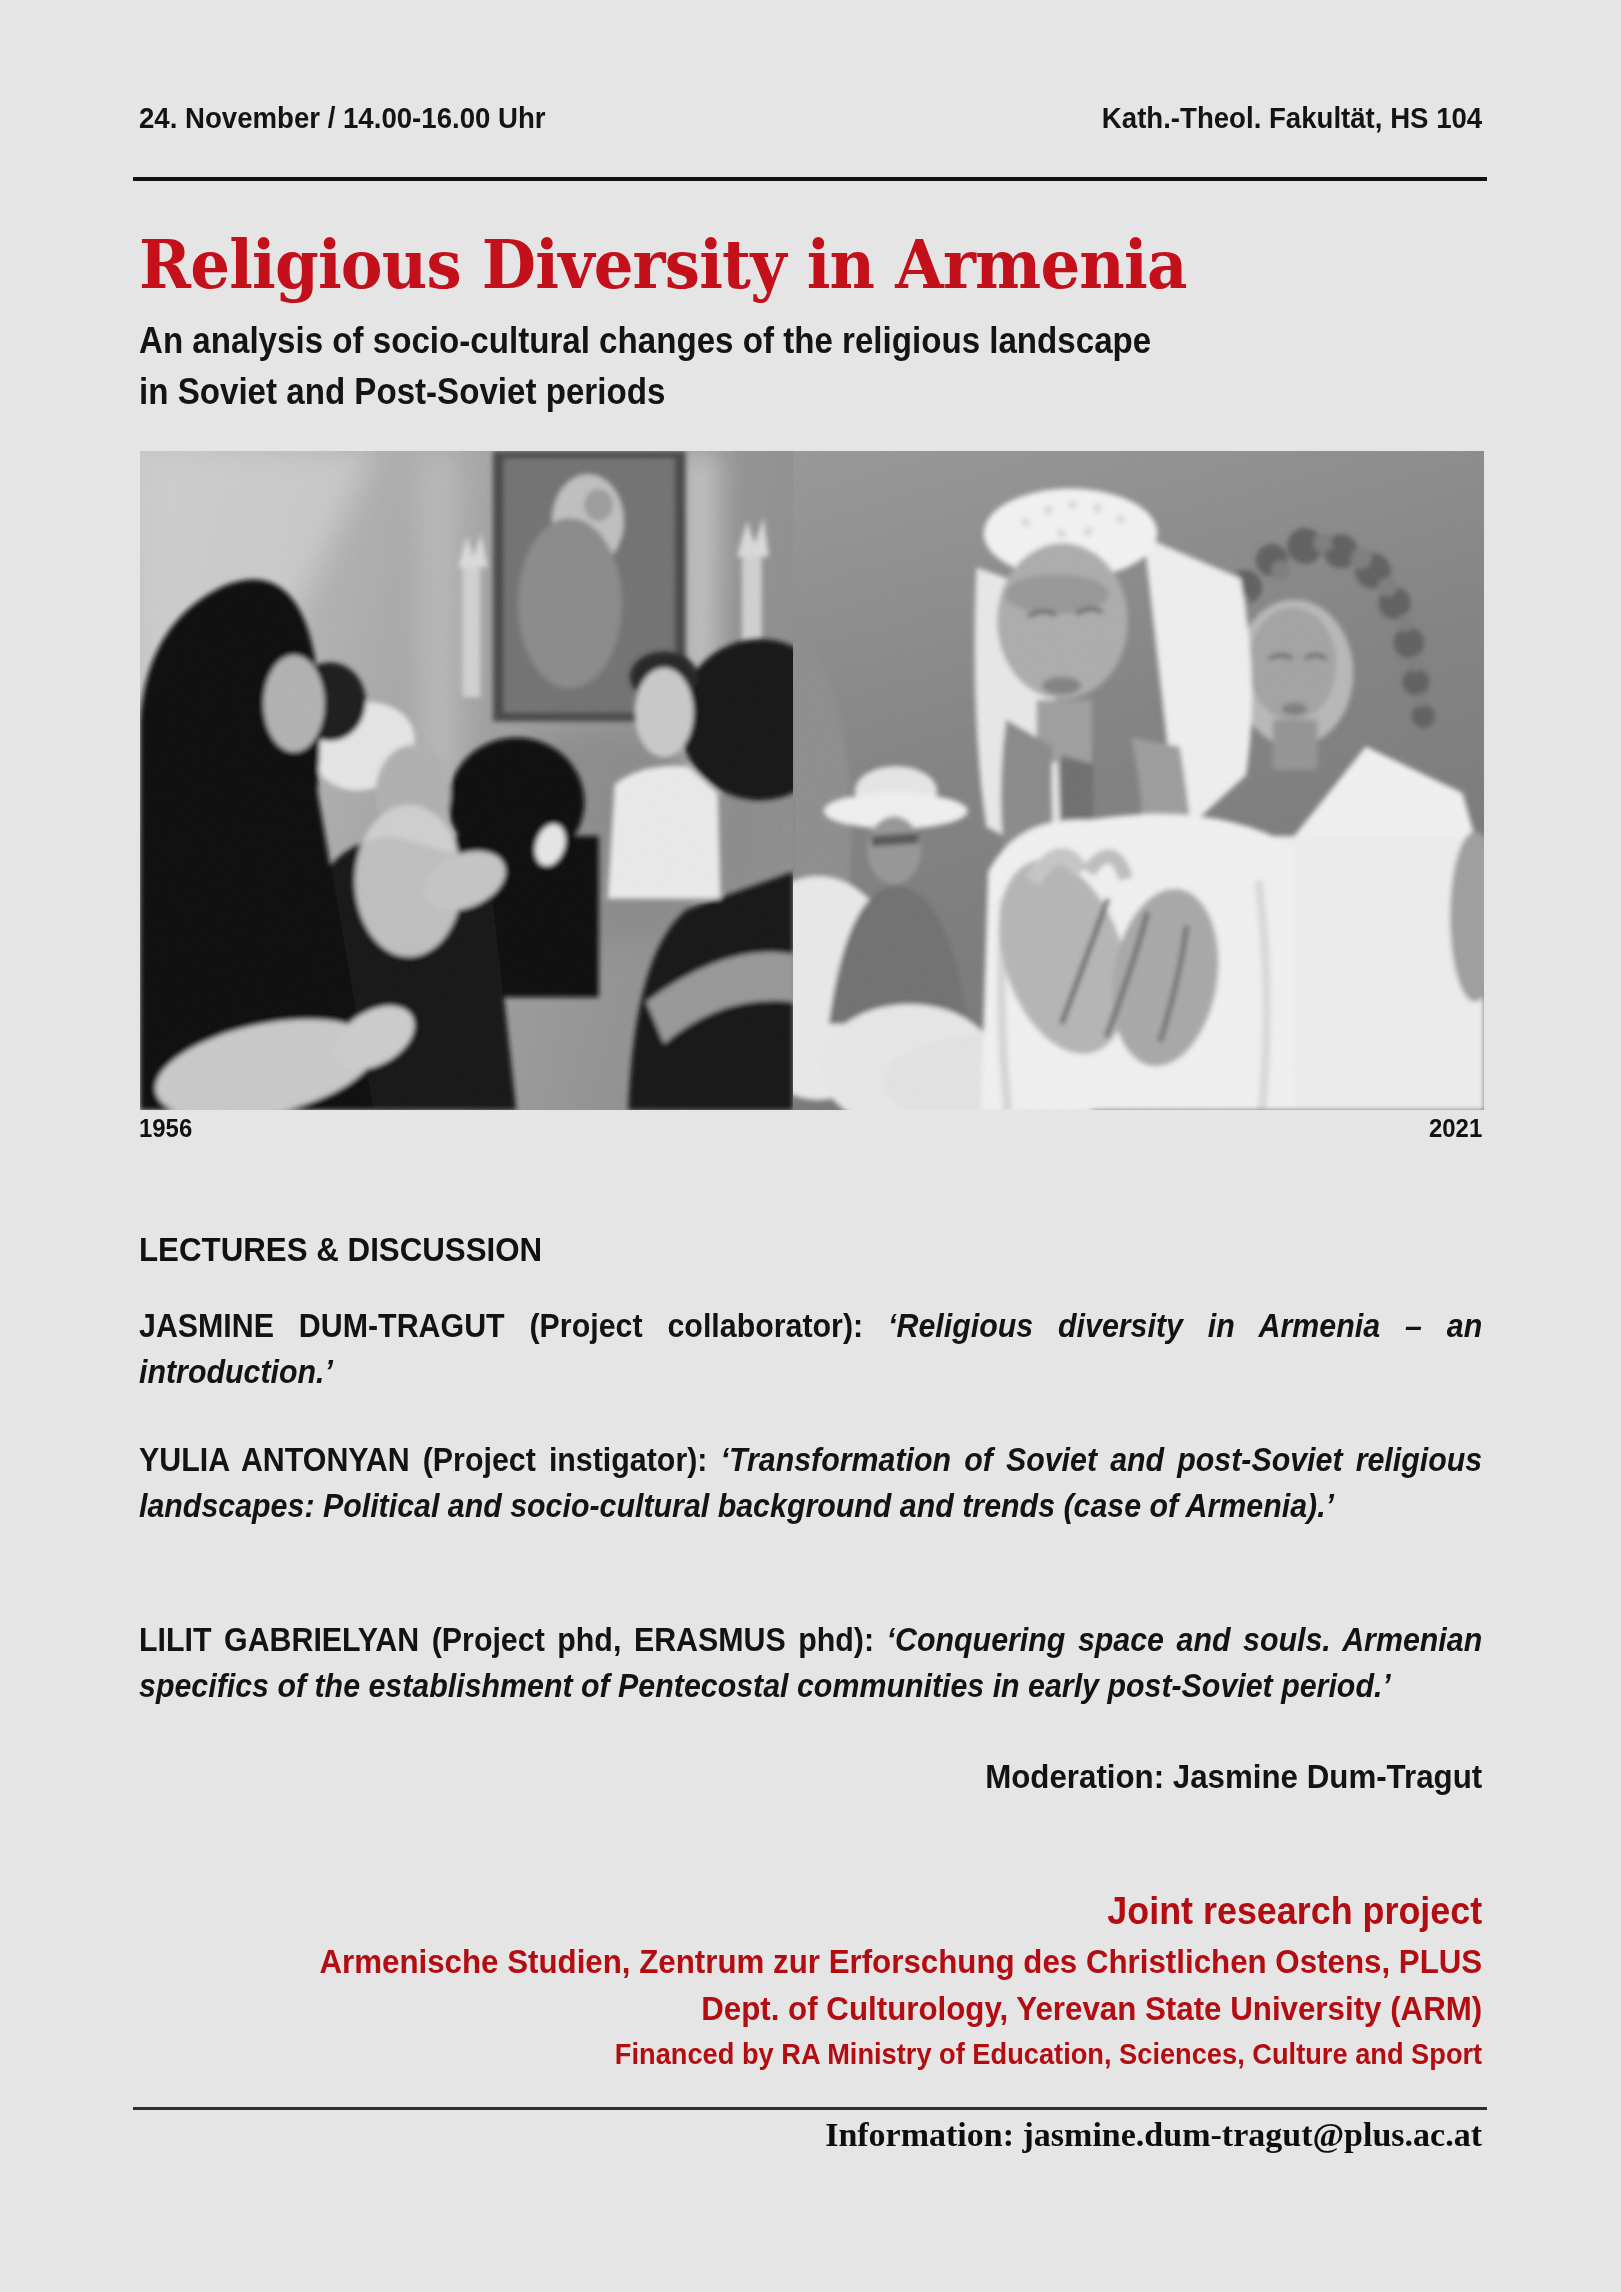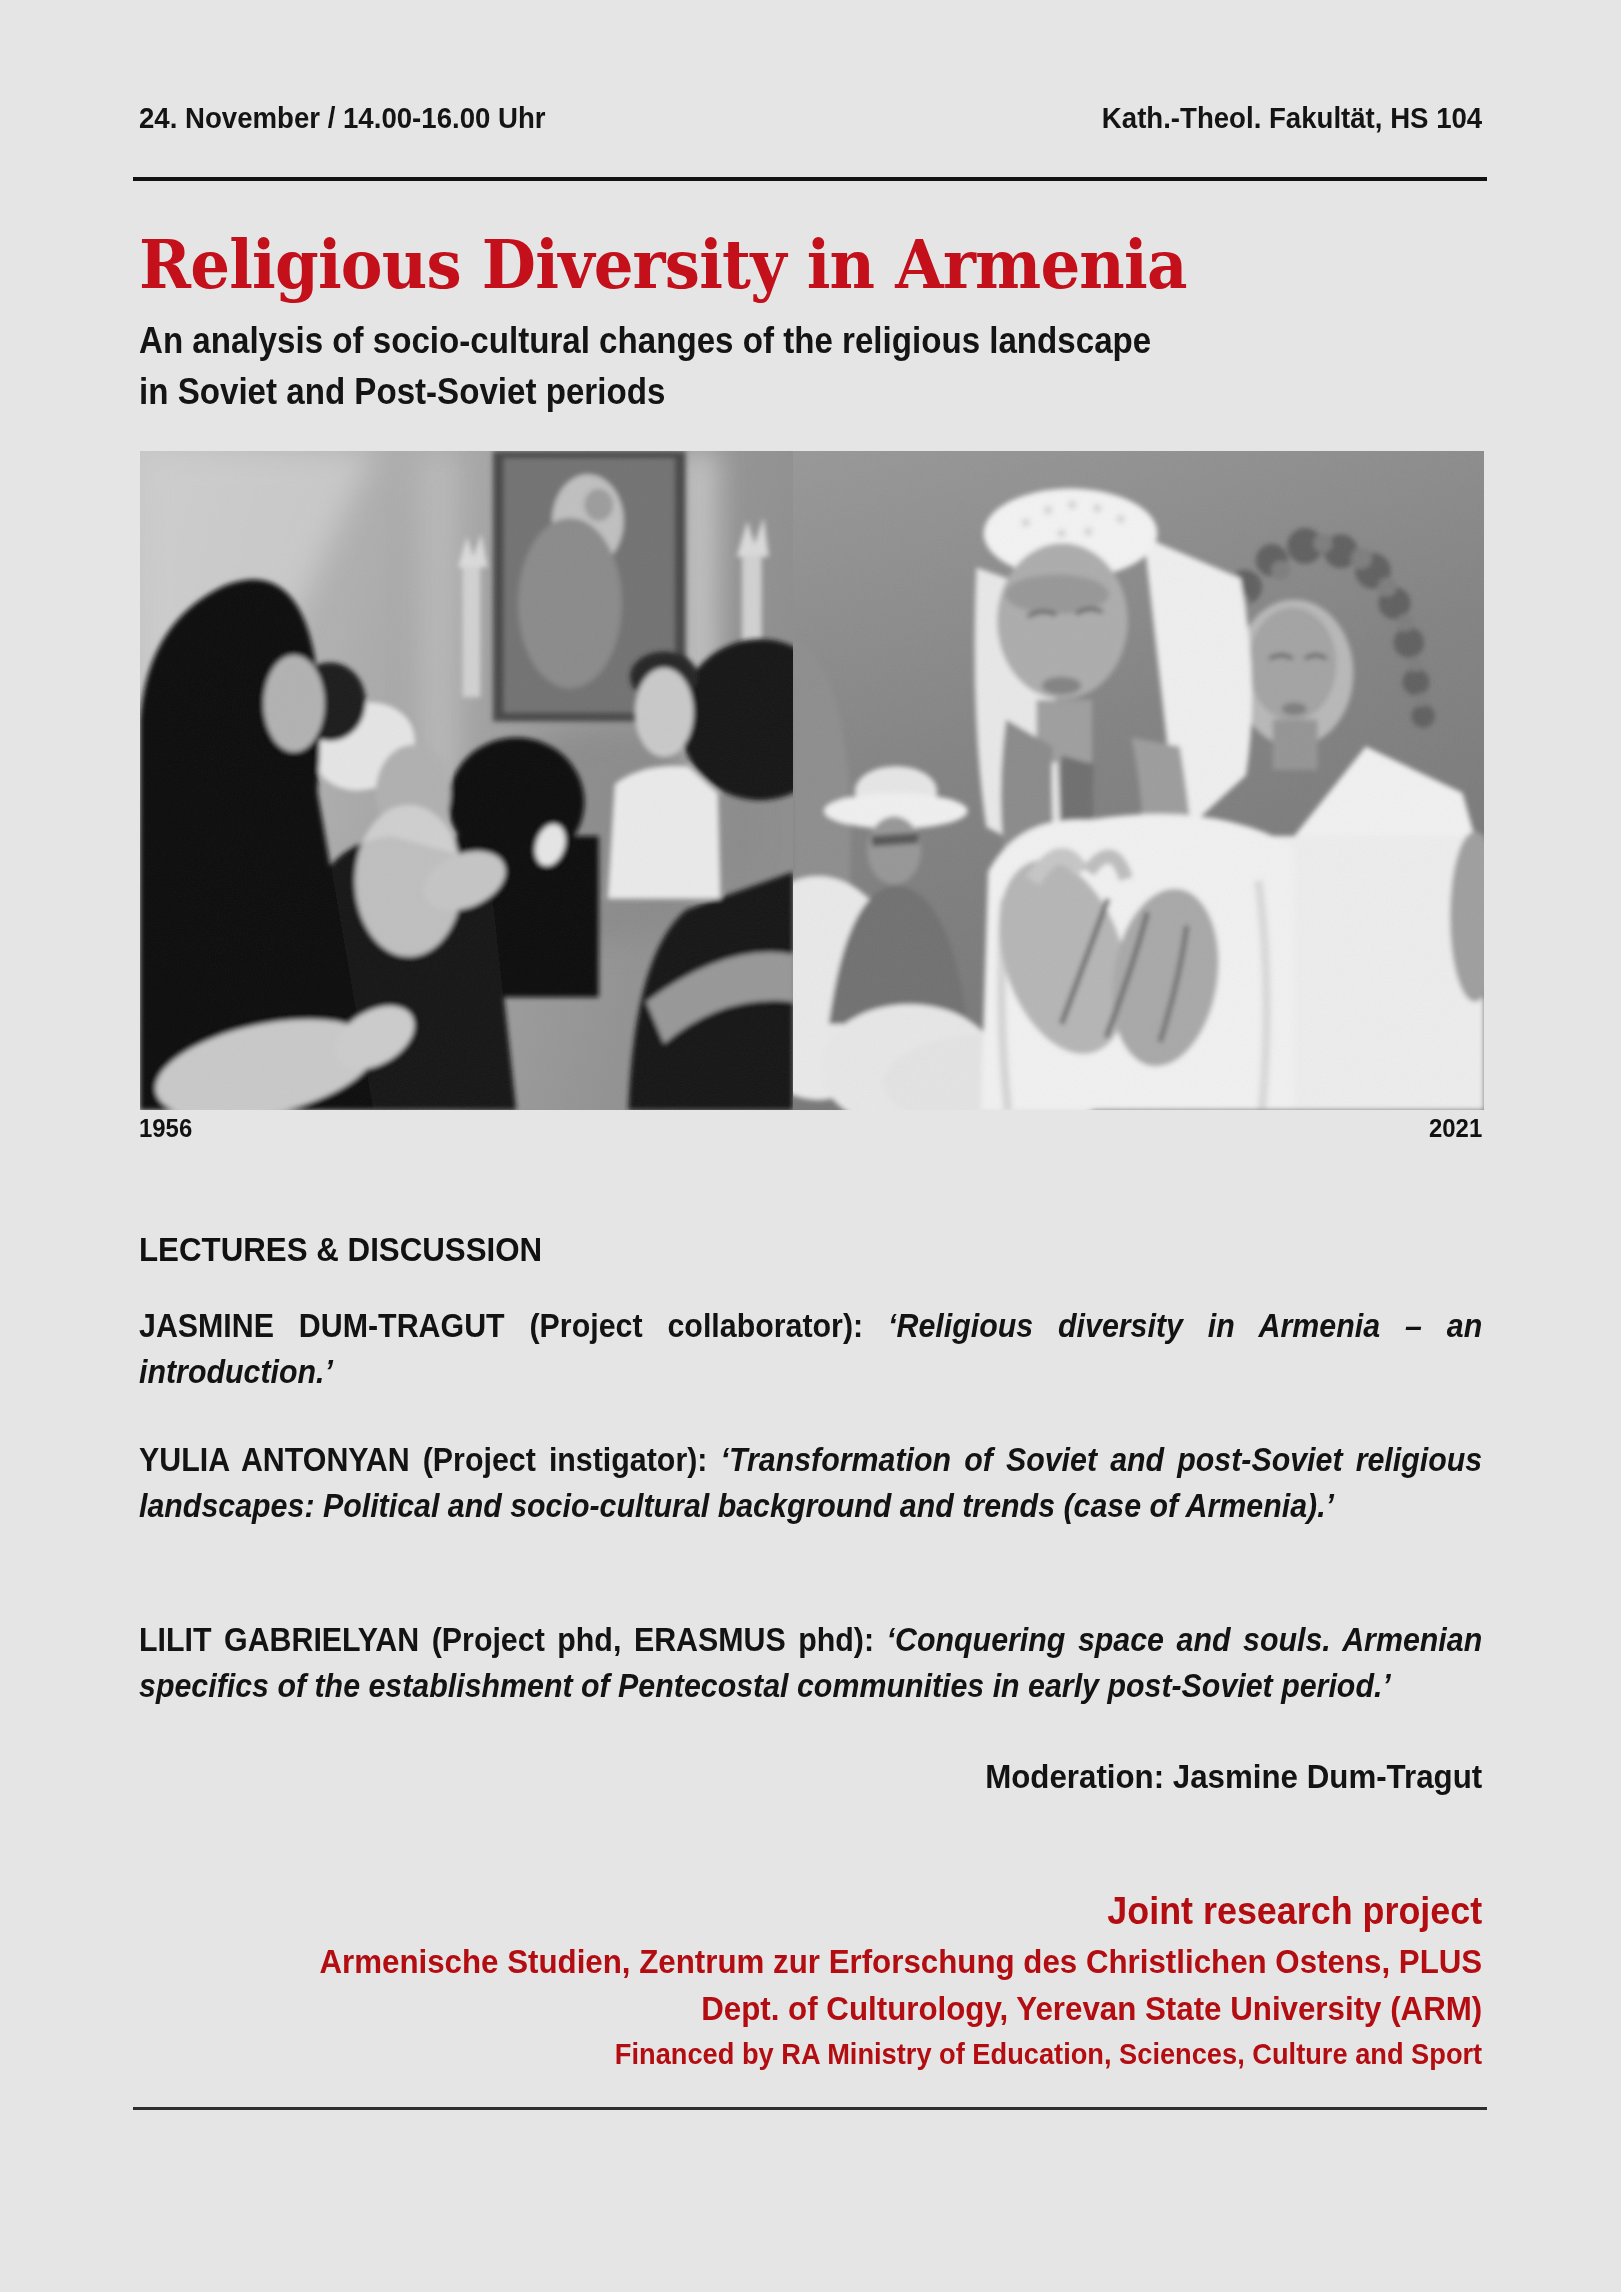--- a/index.html
+++ b/index.html
@@ -274,15 +274,16 @@
 
     <div class="abs project" style="top:1884px;">
       <div class="pj1">Joint research project</div>
       <div class="pj2">Armenische Studien, Zentrum zur Erforschung des Christlichen Ostens, PLUS</div>
       <div class="pj3">Dept. of Culturology, Yerevan State University (ARM)</div>
       <div class="pj4">Financed by RA Ministry of Education, Sciences, Culture and Sport</div>
     </div>
 
   </div>
 
+  <div class="footer-info">Information: jasmine.dum-tragut@plus.ac.at</div>
 
 </div>
 
 
 </body></html>

